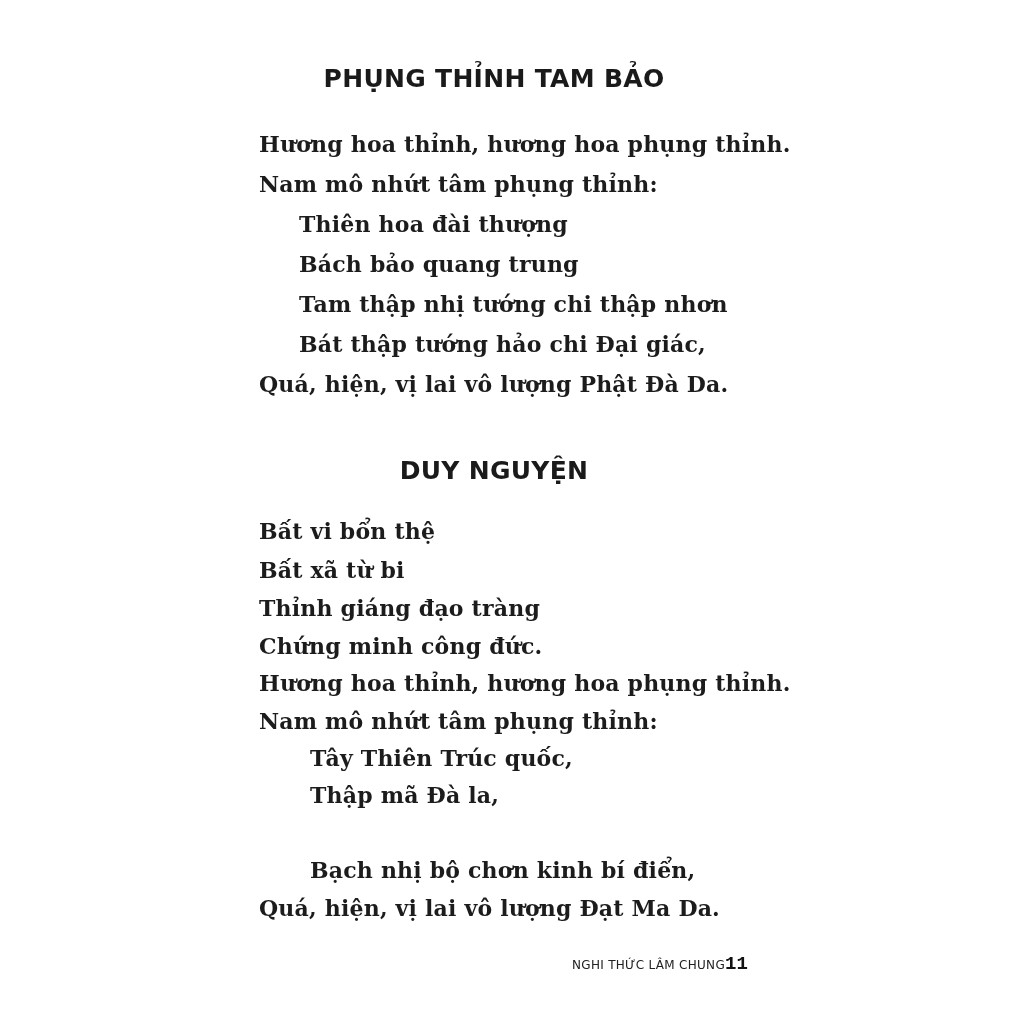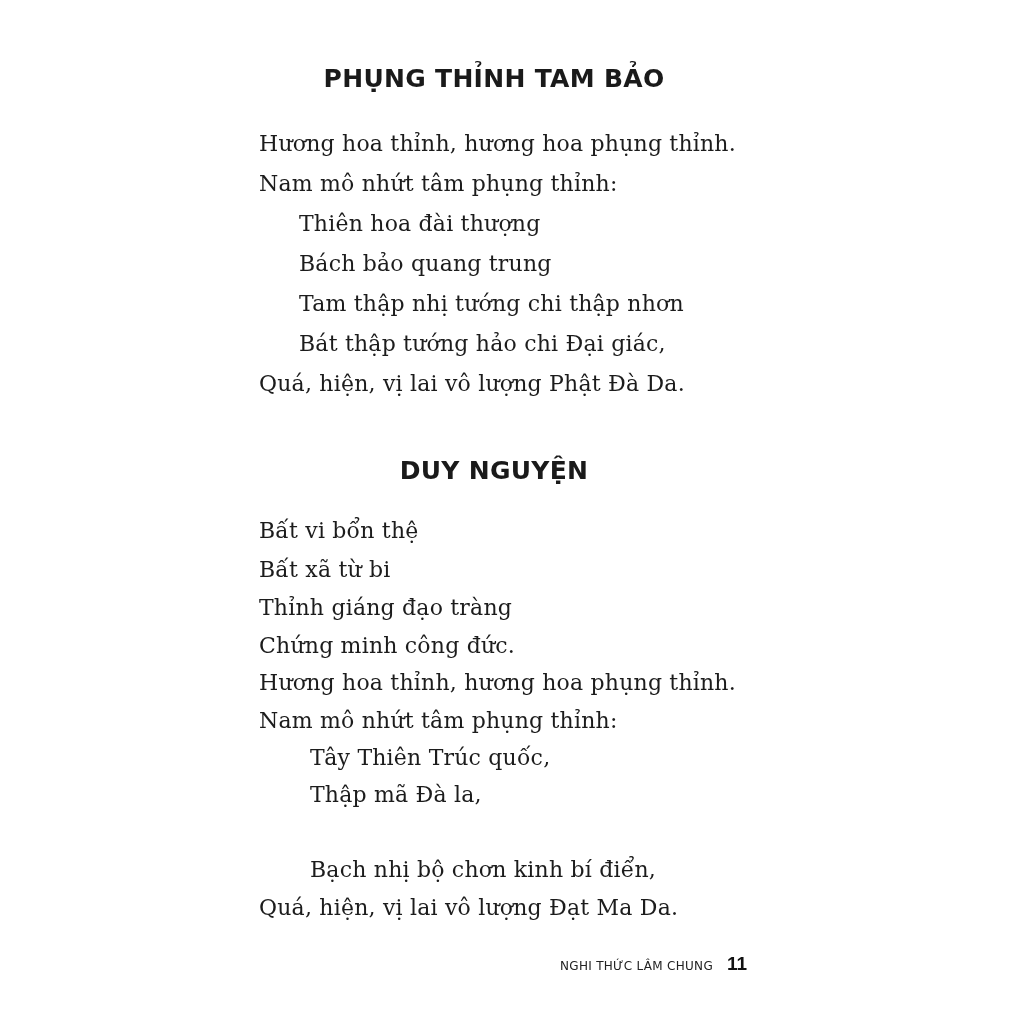--- a/index.html
+++ b/index.html
@@ -25,44 +25,43 @@
       font-weight: bold;
       font-size: 25px;
       letter-spacing: 0.3px;
       color: #1a1a1a;
     }
     .heading.h1 { top: 64px; left: -18px; }
     .heading.h2 { top: 456px; left: -18px; }
     .line {
       position: absolute;
       font-family: "DejaVu Serif", serif;
-      font-weight: normal;
+      font-weight: bold;
       font-size: 22px;
       line-height: 28px;
       white-space: nowrap;
       color: #1c1c1c;
       letter-spacing: 0.2px;
       text-align: right;
     }
     .footer {
       position: absolute;
       top: 953px;
-      left: 560px;
+      left: 572px;
       display: flex;
       align-items: baseline;
-      gap: 14px;
     }
     .footer-title {
       font-family: "DejaVu Sans", sans-serif;
       font-size: 12px;
       letter-spacing: 0.3px;
       color: #222;
     }
     .footer-page {
-      font-family: Liberation Sans, sans-serif;
+      font-family: Liberation Mono, monospace;
       font-weight: bold;
       font-size: 19px;
       color: #111;
     }
   </style>
 </head>
 <body>
 
 <div class="page">
 

